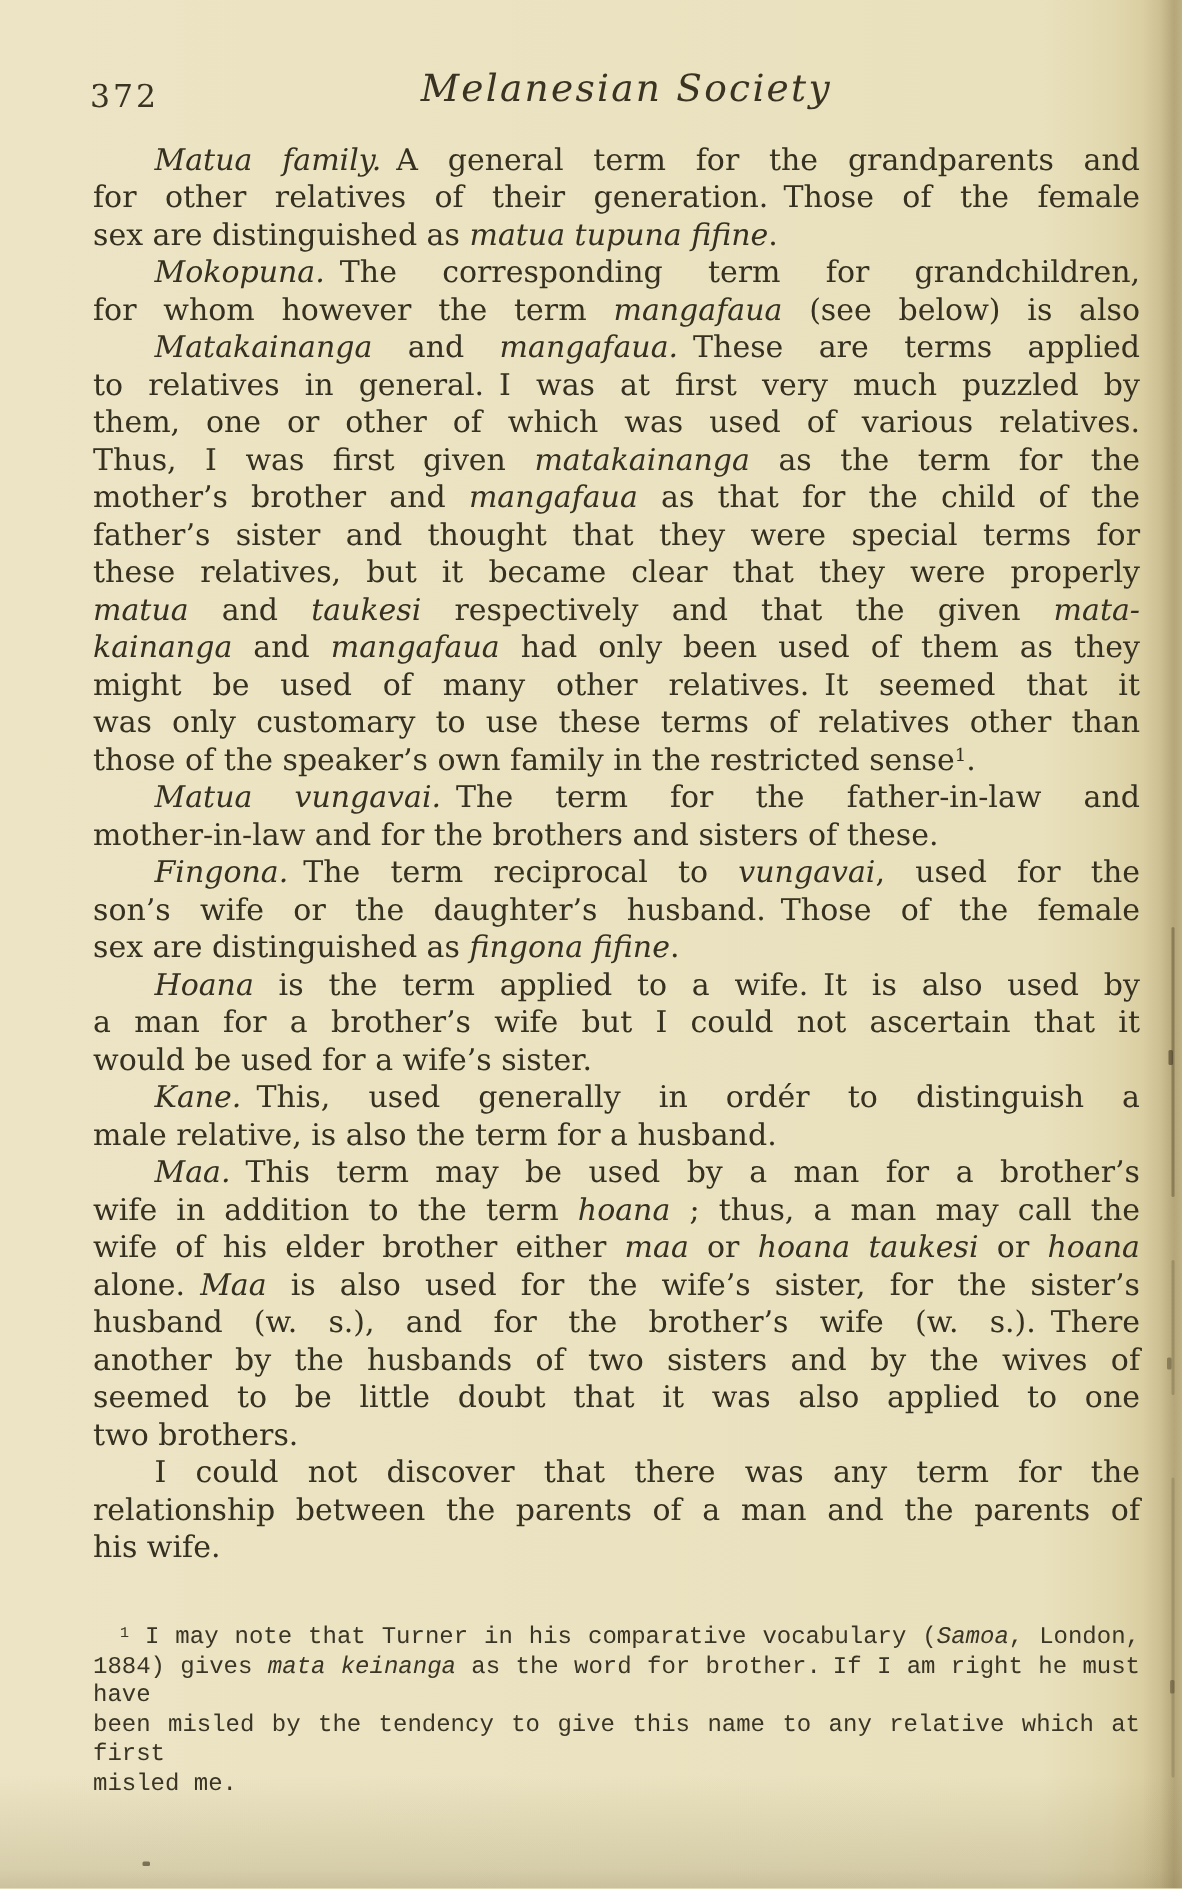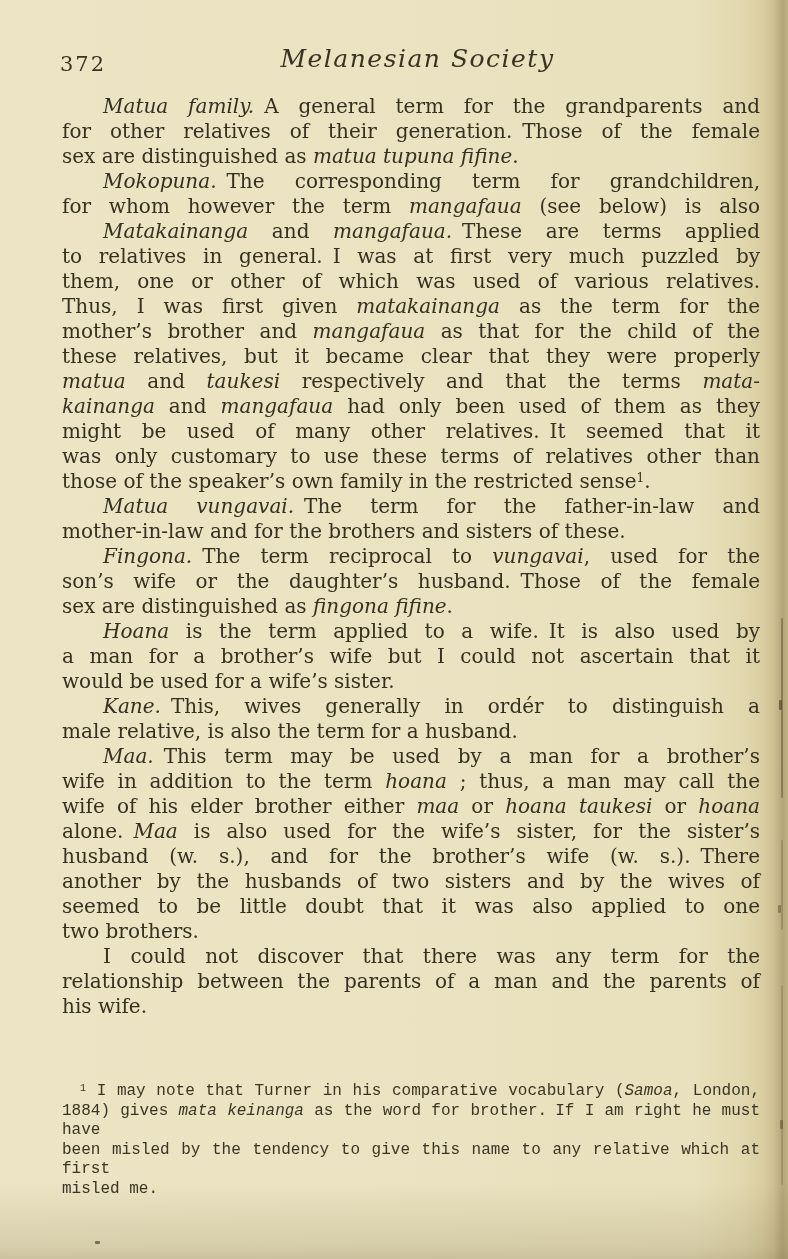--- a/index.html
+++ b/index.html
@@ -59,35 +59,36 @@
       <div class="line indent"><span class="i">Matua family.</span><span> A general term for the grandparents and</span></div>
       <div class="line"><span>for other relatives of their generation. Those of the female</span></div>
       <div class="line last"><span>sex are distinguished as </span><span class="i">matua tupuna fifine</span><span>.</span></div>
       <div class="line indent"><span class="i">Mokopuna.</span><span> The corresponding term for grandchildren,</span></div>
       <div class="line"><span>for whom however the term </span><span class="i">mangafaua</span><span> (see below) is also</span></div>
       <div class="line indent"><span class="i">Matakainanga</span><span> and </span><span class="i">mangafaua.</span><span> These are terms applied</span></div>
       <div class="line"><span>to relatives in general. I was at first very much puzzled by</span></div>
       <div class="line"><span>them, one or other of which was used of various relatives.</span></div>
       <div class="line"><span>Thus, I was first given </span><span class="i">matakainanga</span><span> as the term for the</span></div>
       <div class="line"><span>mother’s brother and </span><span class="i">mangafaua</span><span> as that for the child of the</span></div>
+      <div class="line"><span>father’s sister and thought that they were special terms for</span></div>
       <div class="line"><span>these relatives, but it became clear that they were properly</span></div>
-      <div class="line"><span class="i">matua</span><span> and </span><span class="i">taukesi</span><span> respectively and that the terms </span><span class="i">mata-</span></div>
+      <div class="line"><span class="i">matua</span><span> and </span><span class="i">taukesi</span><span> respectively and that the given </span><span class="i">mata-</span></div>
       <div class="line"><span class="i">kainanga</span><span> and </span><span class="i">mangafaua</span><span> had only been used of them as they</span></div>
       <div class="line"><span>might be used of many other relatives. It seemed that it</span></div>
       <div class="line"><span>was only customary to use these terms of relatives other than</span></div>
       <div class="line last"><span>those of the speaker’s own family in the restricted sense</span><sup>1</sup><span>.</span></div>
       <div class="line indent"><span class="i">Matua vungavai.</span><span> The term for the father-in-law and</span></div>
       <div class="line last"><span>mother-in-law and for the brothers and sisters of these.</span></div>
       <div class="line indent"><span class="i">Fingona.</span><span> The term reciprocal to </span><span class="i">vungavai</span><span>, used for the</span></div>
       <div class="line"><span>son’s wife or the daughter’s husband. Those of the female</span></div>
       <div class="line last"><span>sex are distinguished as </span><span class="i">fingona fifine</span><span>.</span></div>
       <div class="line indent"><span class="i">Hoana</span><span> is the term applied to a wife. It is also used by</span></div>
       <div class="line"><span>a man for a brother’s wife but I could not ascertain that it</span></div>
       <div class="line last"><span>would be used for a wife’s sister.</span></div>
-      <div class="line indent"><span class="i">Kane.</span><span> This, wives generally in ordér to distinguish a</span></div>
+      <div class="line indent"><span class="i">Kane.</span><span> This, used generally in ordér to distinguish a</span></div>
       <div class="line last"><span>male relative, is also the term for a husband.</span></div>
       <div class="line indent"><span class="i">Maa.</span><span> This term may be used by a man for a brother’s</span></div>
       <div class="line"><span>wife in addition to the term </span><span class="i">hoana</span><span> ; thus, a man may call the</span></div>
       <div class="line"><span>wife of his elder brother either </span><span class="i">maa</span><span> or </span><span class="i">hoana taukesi</span><span> or </span><span class="i">hoana</span></div>
       <div class="line"><span>alone. </span><span class="i">Maa</span><span> is also used for the wife’s sister, for the sister’s</span></div>
       <div class="line"><span>husband (w. s.), and for the brother’s wife (w. s.). There</span></div>
       <div class="line"><span>another by the husbands of two sisters and by the wives of</span></div>
       <div class="line"><span>seemed to be little doubt that it was also applied to one</span></div>
       <div class="line last"><span>two brothers.</span></div>
       <div class="line indent"><span>I could not discover that there was any term for the</span></div>

